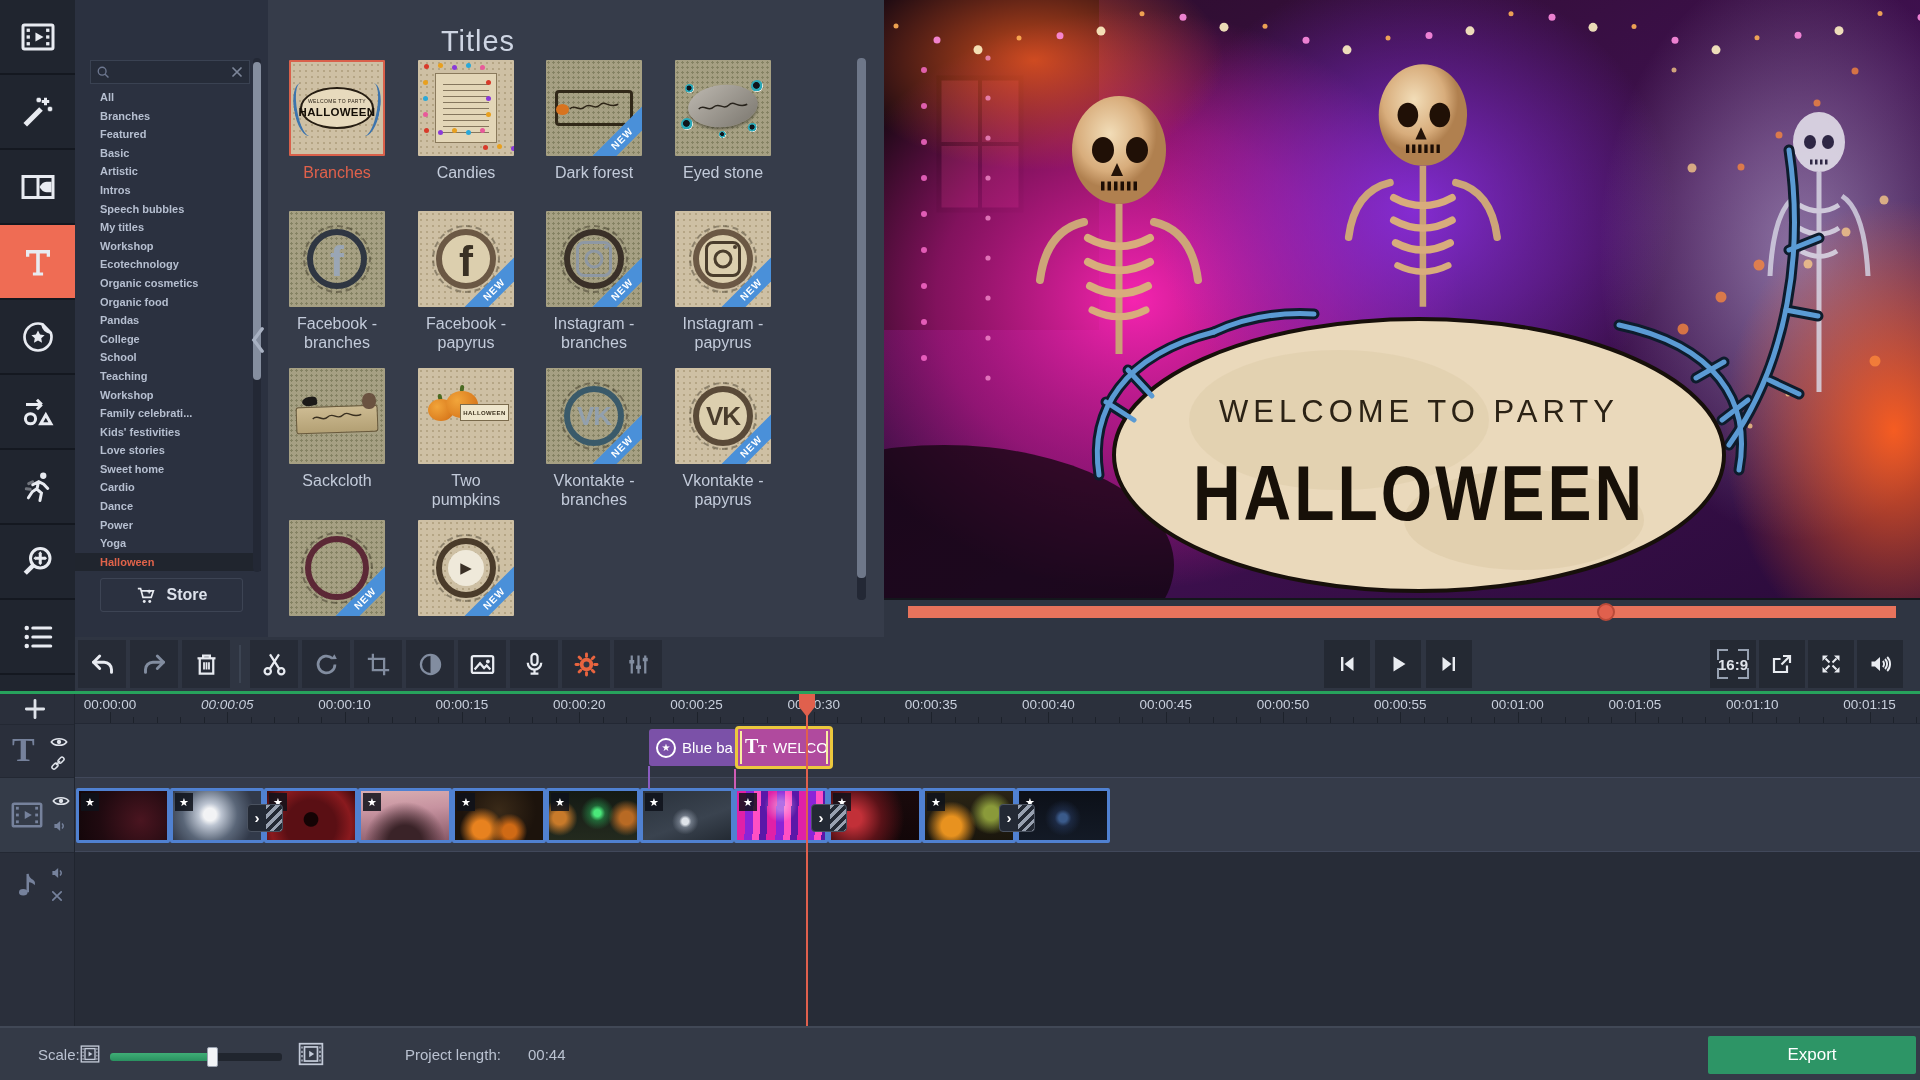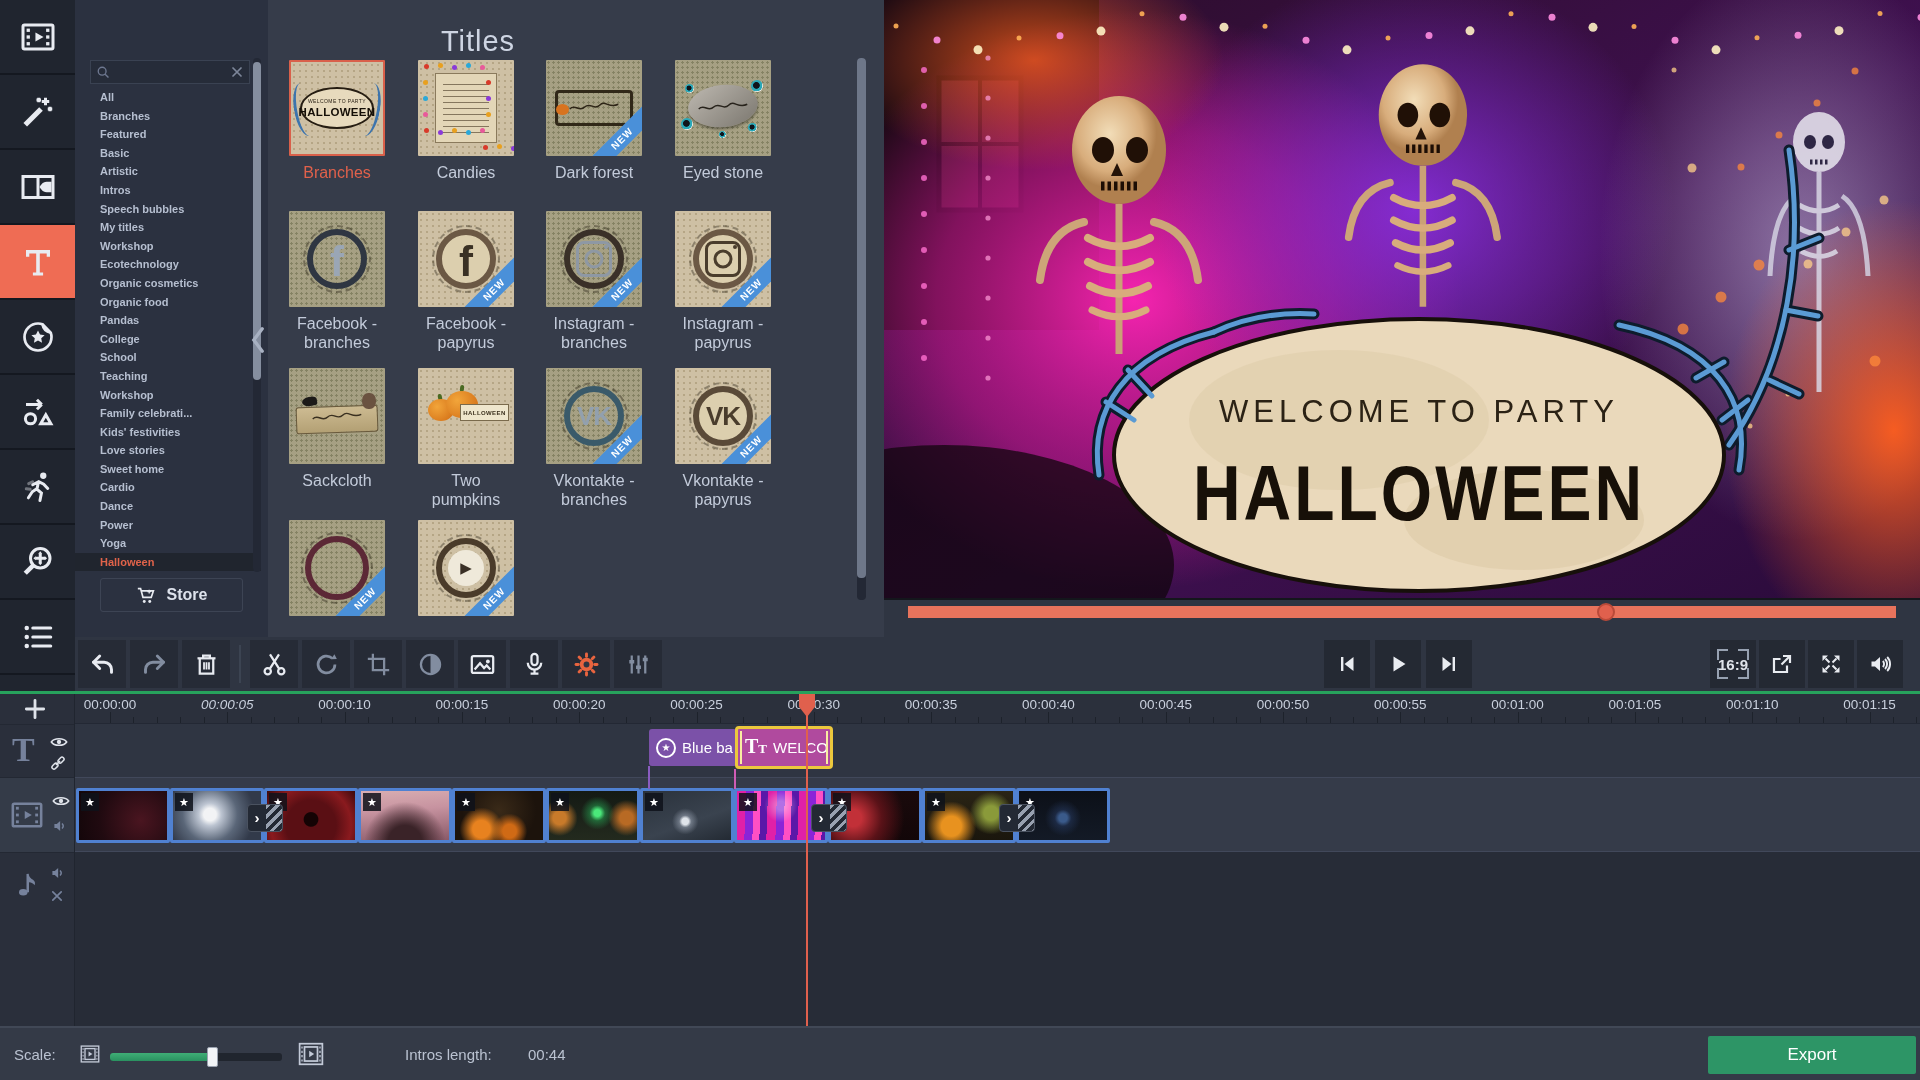--- a/index.html
+++ b/index.html
@@ -1095,39 +1095,39 @@
         <span class="chv">›</span>
         <span class="stripes"></span>
       </div>
     </div>
   <div class="audioarea"></div>
 
   <div class="ph-line"></div>
   <div class="ph-marker"></div>
 
   <footer class="bbar">
-    <span class="lbl" style="left:14px;">Scale:</span>
+    <span class="lbl" style="left:38px;">Scale:</span>
     <span class="filmic ic" style="left:80px;top:16px;width:20px;height:20px;">
         <svg viewBox="0 0 24 22" fill="none" stroke="currentColor" stroke-width="1.6">
           <rect x="1.5" y="1.5" width="21" height="19"></rect>
           <rect x="6" y="4.5" width="12" height="13"></rect>
           <path d="M10.3 8l4.6 3-4.6 3z" fill="currentColor" stroke="none"></path>
           <path d="M3.7 4v2M3.7 8v2M3.7 12v2M3.7 16v2M20.3 4v2M20.3 8v2M20.3 12v2M20.3 16v2" stroke-width="1.2"></path>
         </svg>
       </span>
     <div class="slider-track">
         <div class="slider-fill"></div>
       </div>
     <div class="slider-handle"></div>
     <span class="filmic ic" style="left:298px;top:13px;width:26px;height:26px;">
         <svg viewBox="0 0 24 22" fill="none" stroke="currentColor" stroke-width="1.6">
           <rect x="1.5" y="1.5" width="21" height="19"></rect>
           <rect x="6" y="4.5" width="12" height="13"></rect>
           <path d="M10.3 8l4.6 3-4.6 3z" fill="currentColor" stroke="none"></path>
           <path d="M3.7 4v2M3.7 8v2M3.7 12v2M3.7 16v2M20.3 4v2M20.3 8v2M20.3 12v2M20.3 16v2" stroke-width="1.2"></path>
         </svg>
       </span>
-    <span class="lbl" style="left:405px;">Intros length:</span>
+    <span class="lbl" style="left:405px;">Project length:</span>
     <span class="lbl" style="left:528px;">00:44</span>
     <button class="export">Export</button>
   </footer>
 
 </div>
 
 </body></html>

